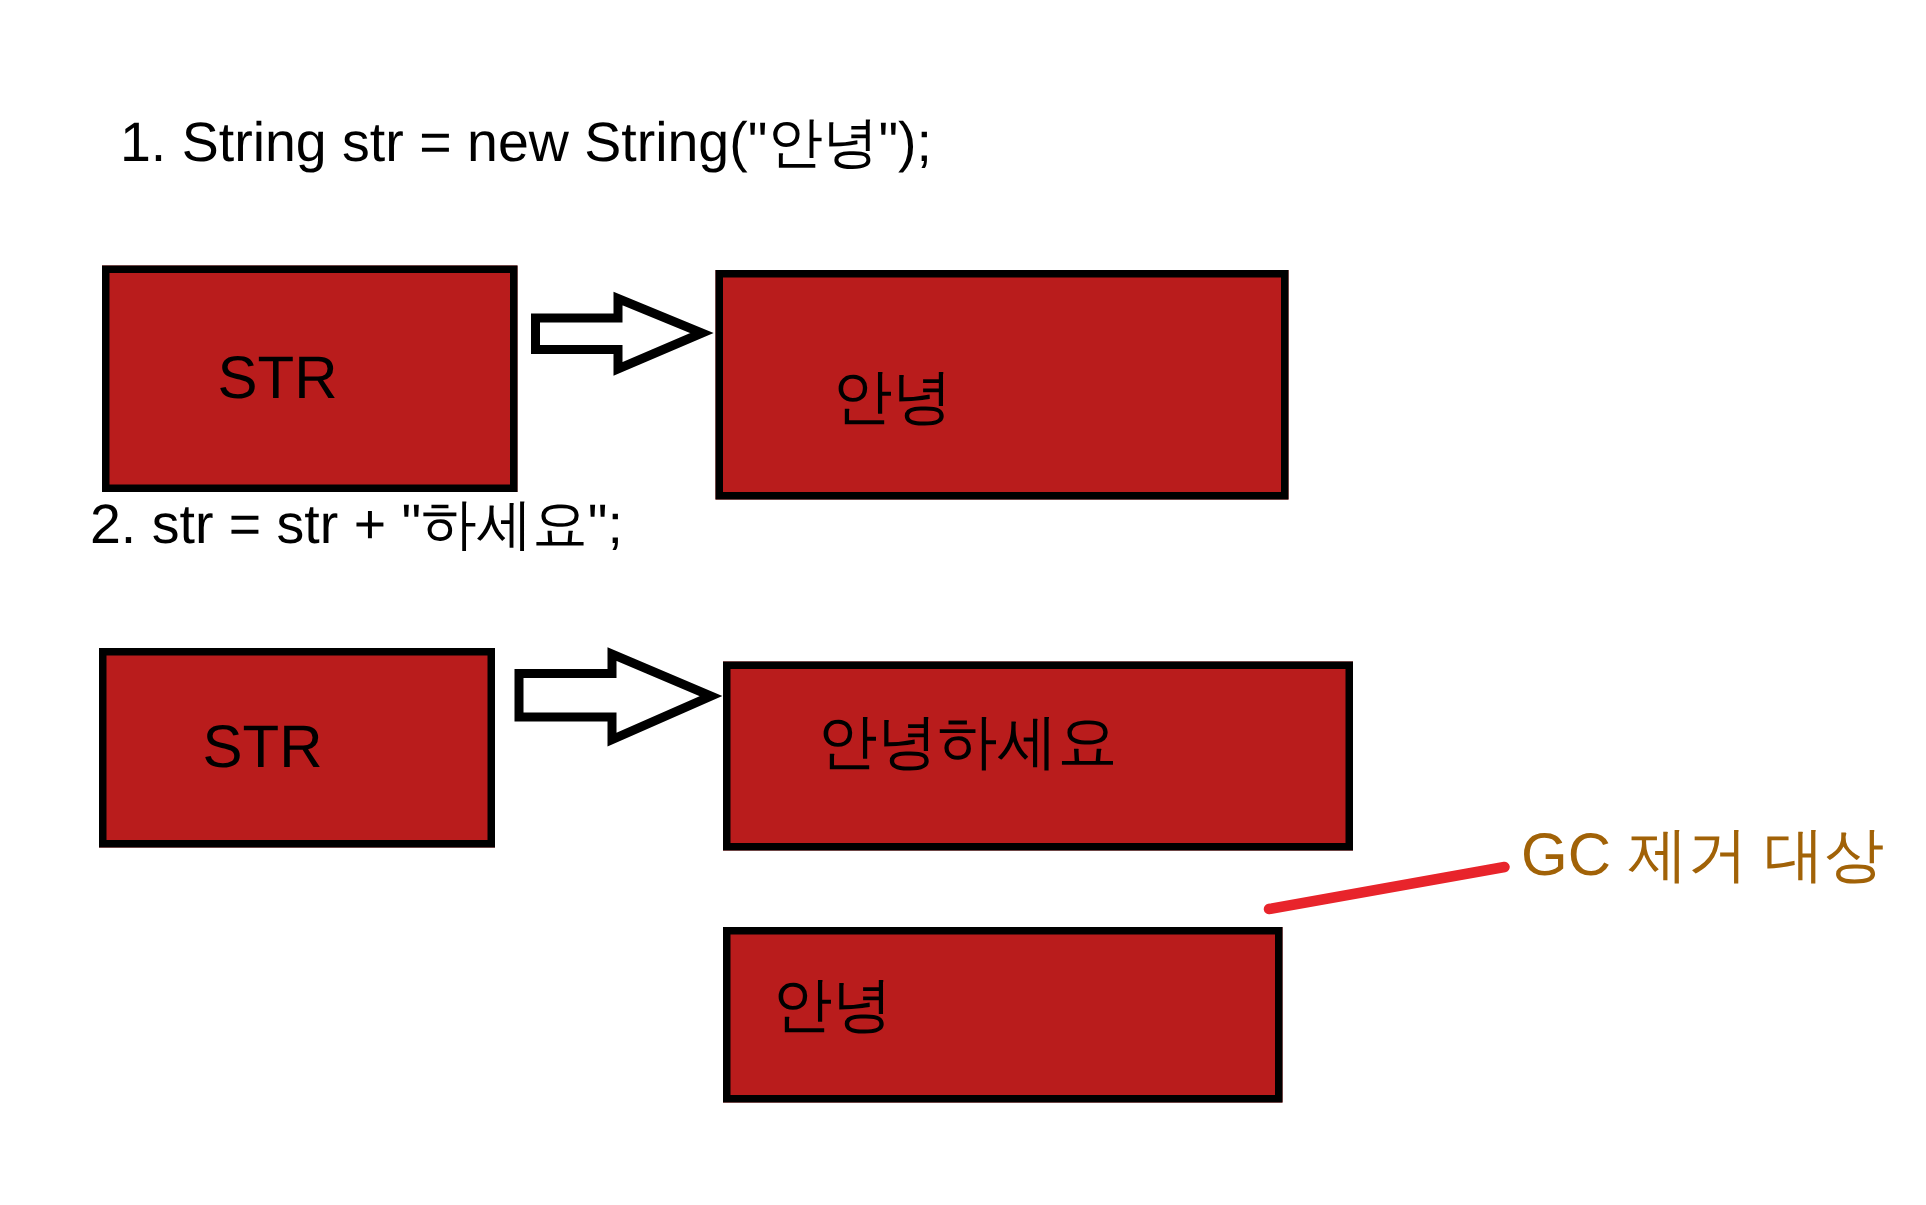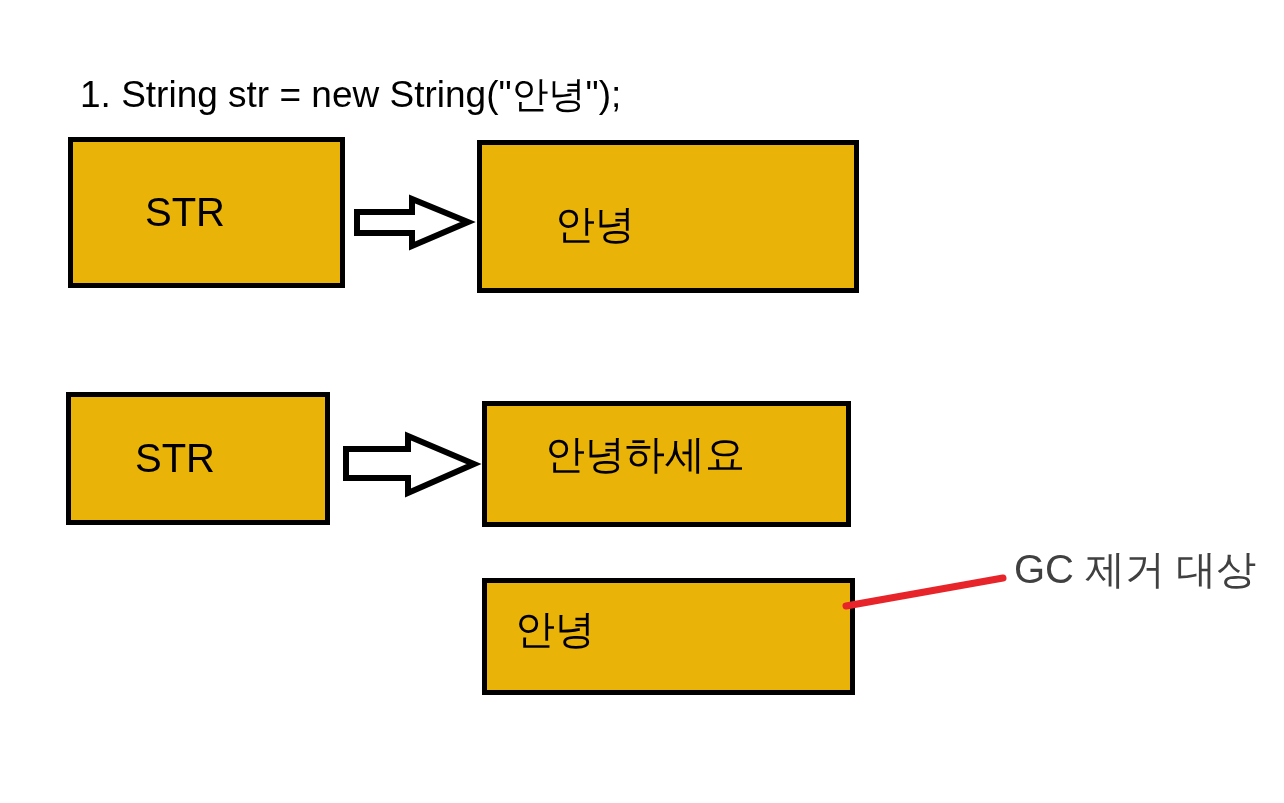--- a/index.html
+++ b/index.html
@@ -21,61 +21,62 @@
     font-size: 37px;
     line-height: 46px;
     white-space: nowrap;
     color: #000000;
   }
   #label1 { left: 60px; top: 72px; margin-left: 20px; }
   #label2 { left: 60px; top: 327px; }
 
   .box {
     position: absolute;
-    background: #eab308;
+    background: #b91c1c;
     border: 5px solid #000000;
     box-sizing: border-box;
     display: flex;
     align-items: center;
+    margin-top: 40px;
   }
   .box .box-text {
     font-size: 40px;
     white-space: nowrap;
     position: relative;
   }
   #boxA { left: 68px;  top: 137px; width: 277px; height: 151px; }
   #boxA .box-text { padding-left: 72px; }
 
   #boxB { left: 477px; top: 140px; width: 382px; height: 153px; }
   #boxB .box-text { padding-left: 73px; top: 8px; }
 
   #boxC { left: 66px;  top: 392px; width: 264px; height: 133px; }
   #boxC .box-text { padding-left: 64px; }
 
-  #boxD { left: 482px; top: 401px; width: 369px; height: 126px; }
+  #boxD { left: 482px; top: 401px; width: 420px; height: 126px; }
   #boxD .box-text { padding-left: 58px; top: -10px; }
 
   #boxE { left: 482px; top: 578px; width: 373px; height: 117px; }
   #boxE .box-text { padding-left: 28px; top: -7px; }
 
   svg.arrow, svg.leader {
     position: absolute;
     overflow: visible;
   }
   #arrow1 { left: 350px; top: 192px; }
   #arrow2 { left: 340px; top: 428px; }
   #gcLine { left: 838px; top: 568px; }
 
   .gc-label {
     position: absolute;
     left: 1014px;
     top: 542px;
     font-size: 40px;
     white-space: nowrap;
-    color: #404040;
+    color: #a16207;
   }
 </style>
 </head>
 <body>
 
 <div class="canvas">
 
   <div class="code-label" id="label1">1. String str = new String("안녕");</div>
 
   <div class="box" id="boxA">
@@ -83,20 +84,21 @@
   </div>
 
   <svg class="arrow" id="arrow1" width="128" height="62">
     <polygon points="7,20 62,20 62,7 118,30 62,54 62,41 7,41" fill="#ffffff" stroke-width="6" stroke="#000000"></polygon>
   </svg>
 
   <div class="box" id="boxB">
     <span class="box-text">안녕</span>
   </div>
 
+  <div class="code-label" id="label2">2. str = str + "하세요";</div>
 
   <div class="box" id="boxC">
     <span class="box-text">STR</span>
   </div>
 
   <svg class="arrow" id="arrow2" width="142" height="72">
     <polygon points="6,21 68,21 68,8 134,36 68,65 68,50 6,50" fill="#ffffff" stroke-width="6" stroke="#000000"></polygon>
   </svg>
 
   <div class="box" id="boxD">

